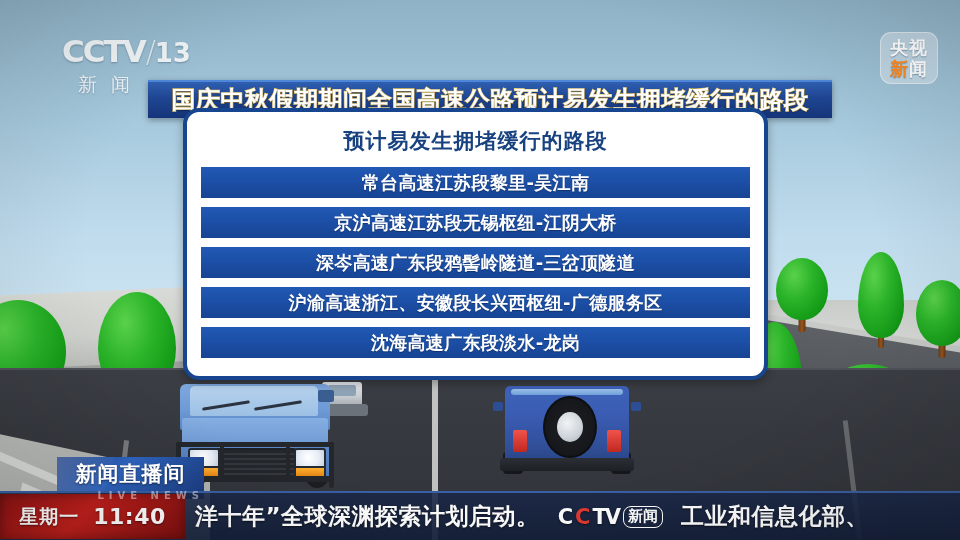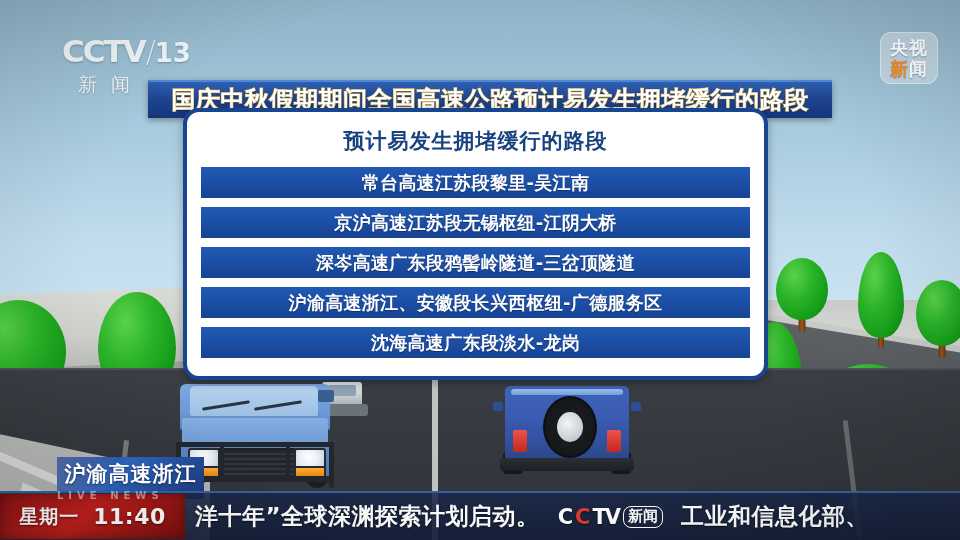--- a/index.html
+++ b/index.html
@@ -466,21 +466,21 @@
     font-size: 21px;
     font-weight: bold;
     color: #ffffff;
     letter-spacing: 1px;
     margin-top: 3px;
     text-shadow: 0 1px 2px rgba(0,0,0,.5);
   }
   .prog-sub {
     position: relative;
     z-index: 2;
-    text-align: left;
+    text-align: right;
     font-size: 10px;
     font-weight: bold;
     letter-spacing: 5px;
     color: rgba(255,255,255,.45);
     margin-top: 2px;
   }
 
   
   .ticker {
     position: absolute;
@@ -707,21 +707,21 @@
         <div class="row-item">
           <span class="row-text">沪渝高速浙江、安徽段长兴西枢纽-广德服务区</span>
         </div>
         <div class="row-item">
           <span class="row-text">沈海高速广东段淡水-龙岗</span>
         </div>
       </div>
   </div>
 
   <div class="prog-bug">
-    <div class="prog-name">沪渝高速浙江</div>
+    <div class="prog-name">新闻直播间</div>
     <div class="prog-sub">LIVE NEWS</div>
   </div>
 
   <div class="ticker">
     <div class="clock-box">
       <span class="clock-day">星期一</span>
       <span class="clock-time">11:40</span>
     </div>
     <div class="ticker-scroll">
       <span class="ticker-text">洋十年”全球深渊探索计划启动。</span>

